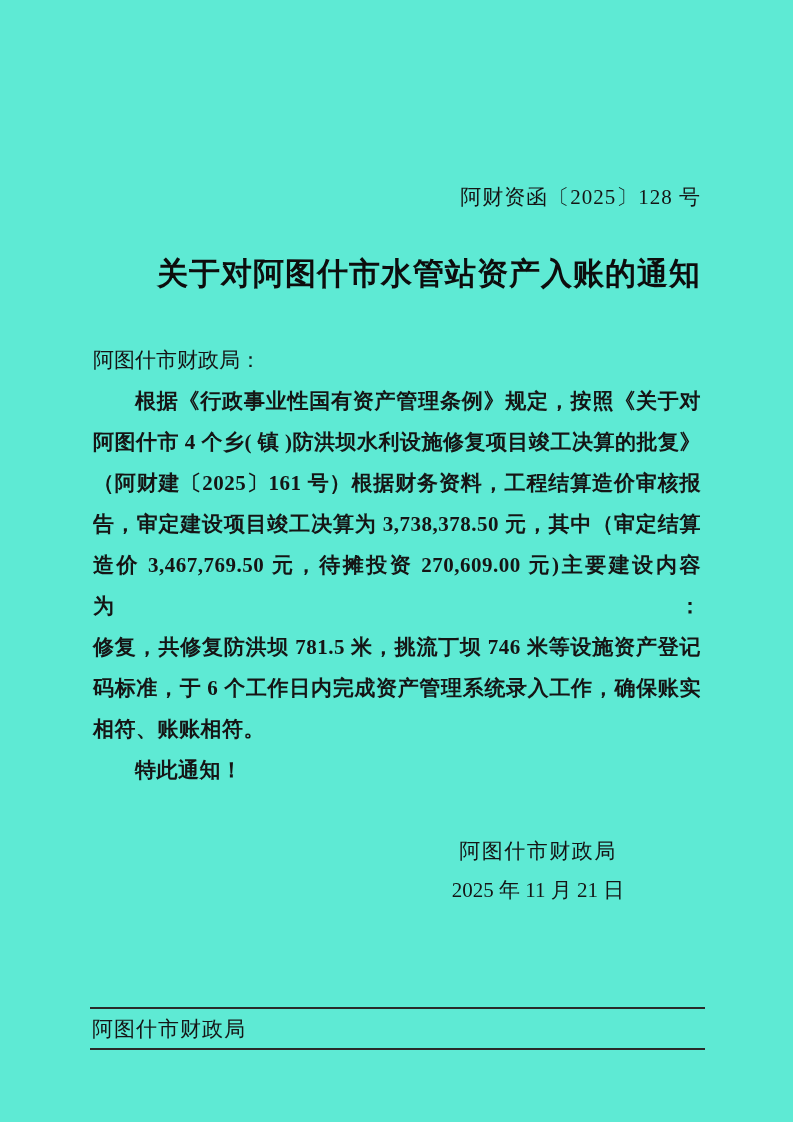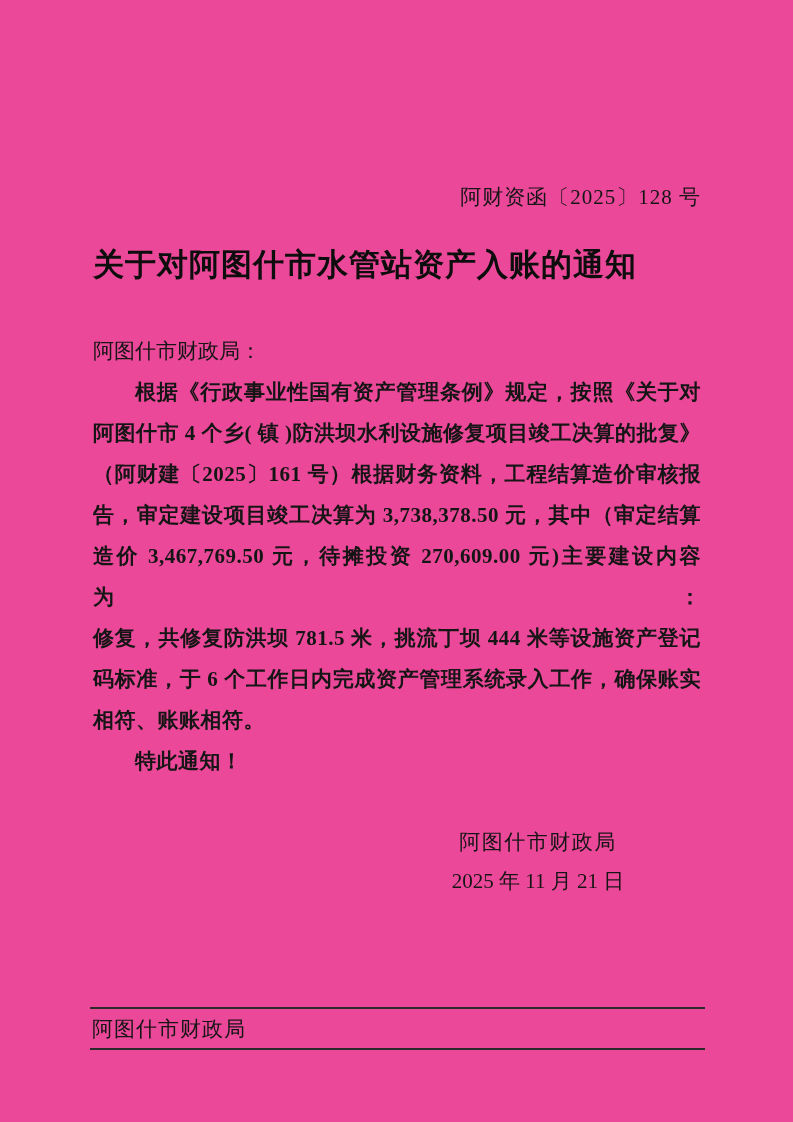--- a/index.html
+++ b/index.html
@@ -5,41 +5,41 @@
   * { margin: 0; padding: 0; box-sizing: border-box; }
   html, body { background: #ffffff; }
   body {
     font-family: "Liberation Serif", "DejaVu Serif", serif;
     color: #111111;
   }
   .page {
     position: relative;
     width: 793px;
     height: 1122px;
-    background: #ec4899;
+    background: #5eead4;
     overflow: hidden;
     margin: 0 auto;
   }
   .content {
     position: absolute;
     left: 93px;
     right: 92px;
     top: 0;
   }
   .doc-number {
     margin-top: 183px;
     text-align: right;
     font-size: 21px;
     line-height: 28px;
     letter-spacing: 1px;
     color: #151515;
   }
   .title {
-    margin-top: 31px;
-    text-align: left;
+    margin-top: 40px;
+    text-align: right;
     font-size: 31px;
     font-weight: bold;
     letter-spacing: 1px;
     line-height: 45px;
     color: #0d0d0d;
     font-family: Liberation Serif, serif;
   }
   .addressee {
     margin-top: 44px;
     font-size: 21px;
@@ -111,21 +111,21 @@
     <div class="title">关于对阿图什市水管站资产入账的通知</div>
 
     <div class="addressee">阿图什市财政局：</div>
 
     <div class="body">
       <div class="body-line indent">根据《行政事业性国有资产管理条例》规定，按照《关于对</div>
       <div class="body-line">阿图什市 4 个乡( 镇 )防洪坝水利设施修复项目竣工决算的批复》</div>
       <div class="body-line">（阿财建〔2025〕161 号）根据财务资料，工程结算造价审核报</div>
       <div class="body-line">告，审定建设项目竣工决算为 3,738,378.50 元，其中（审定结算</div>
       <div class="body-line">造价 3,467,769.50 元，待摊投资 270,609.00 元)主要建设内容为：</div>
-      <div class="body-line">修复，共修复防洪坝 781.5 米，挑流丁坝 444 米等设施资产登记</div>
+      <div class="body-line">修复，共修复防洪坝 781.5 米，挑流丁坝 746 米等设施资产登记</div>
       <div class="body-line">码标准，于 6 个工作日内完成资产管理系统录入工作，确保账实</div>
       <div class="body-line no-justify">相符、账账相符。</div>
       <div class="body-line no-justify indent">特此通知！</div>
     </div>
 
     <div class="signature-block">
       <div class="signature-name">阿图什市财政局</div>
       <div class="signature-date">2025 年 11 月 21 日</div>
     </div>
 

